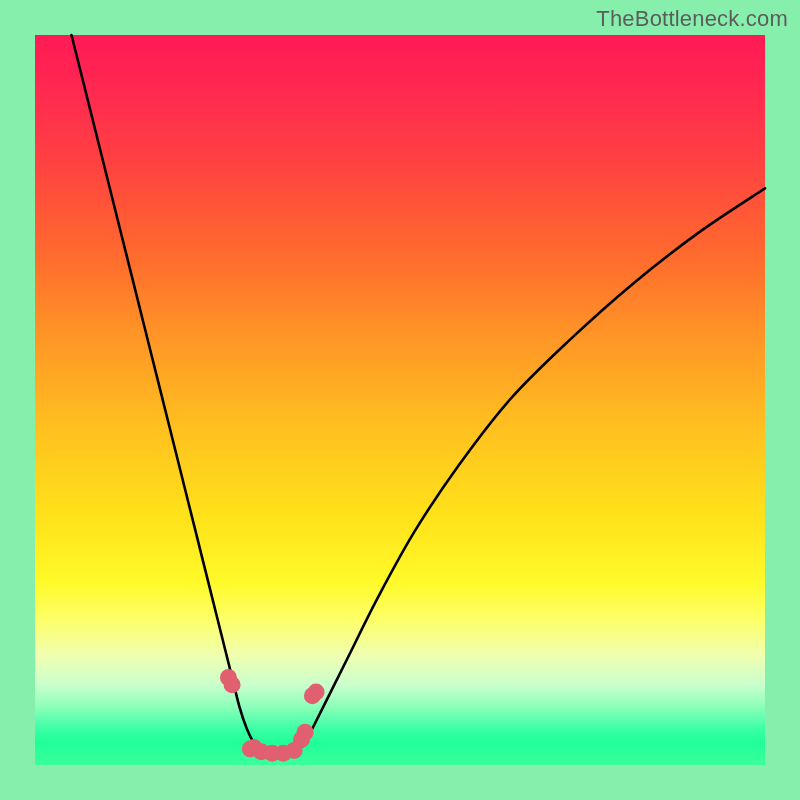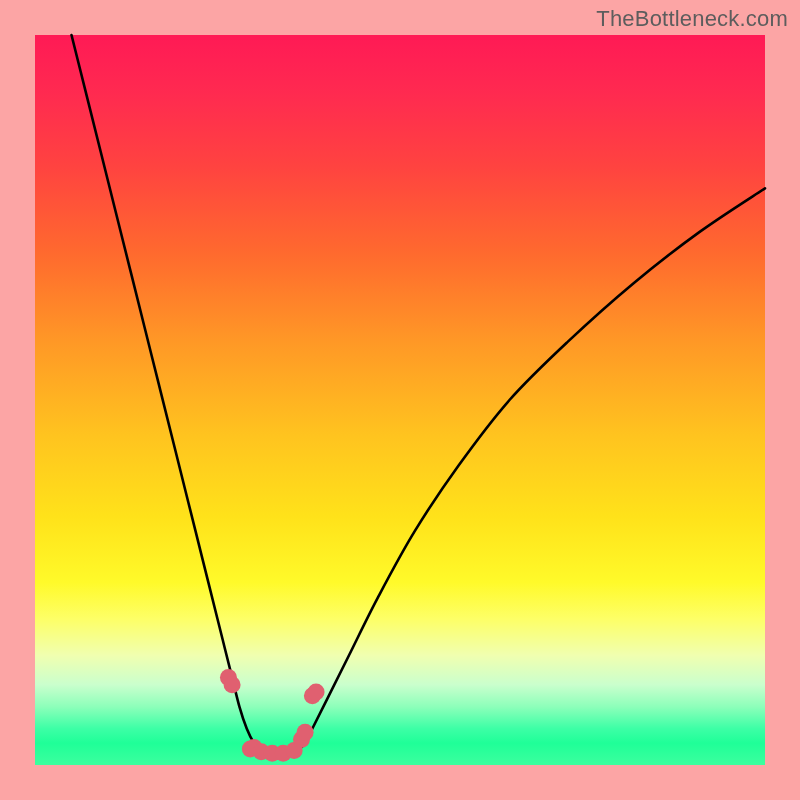--- a/index.html
+++ b/index.html
@@ -10,21 +10,21 @@
     background: #000;
     overflow: hidden;
     font-family: Arial, Helvetica, sans-serif;
   }
   .frame {
     position: absolute;
     left: 0;
     top: 0;
     width: 800px;
     height: 800px;
-    background: #fca5a5;
+    background: #86efac;
   }
   .plot {
     position: absolute;
     left: 35px;
     top: 35px;
     width: 730px;
     height: 730px;
     
     background: linear-gradient(
       to bottom,

